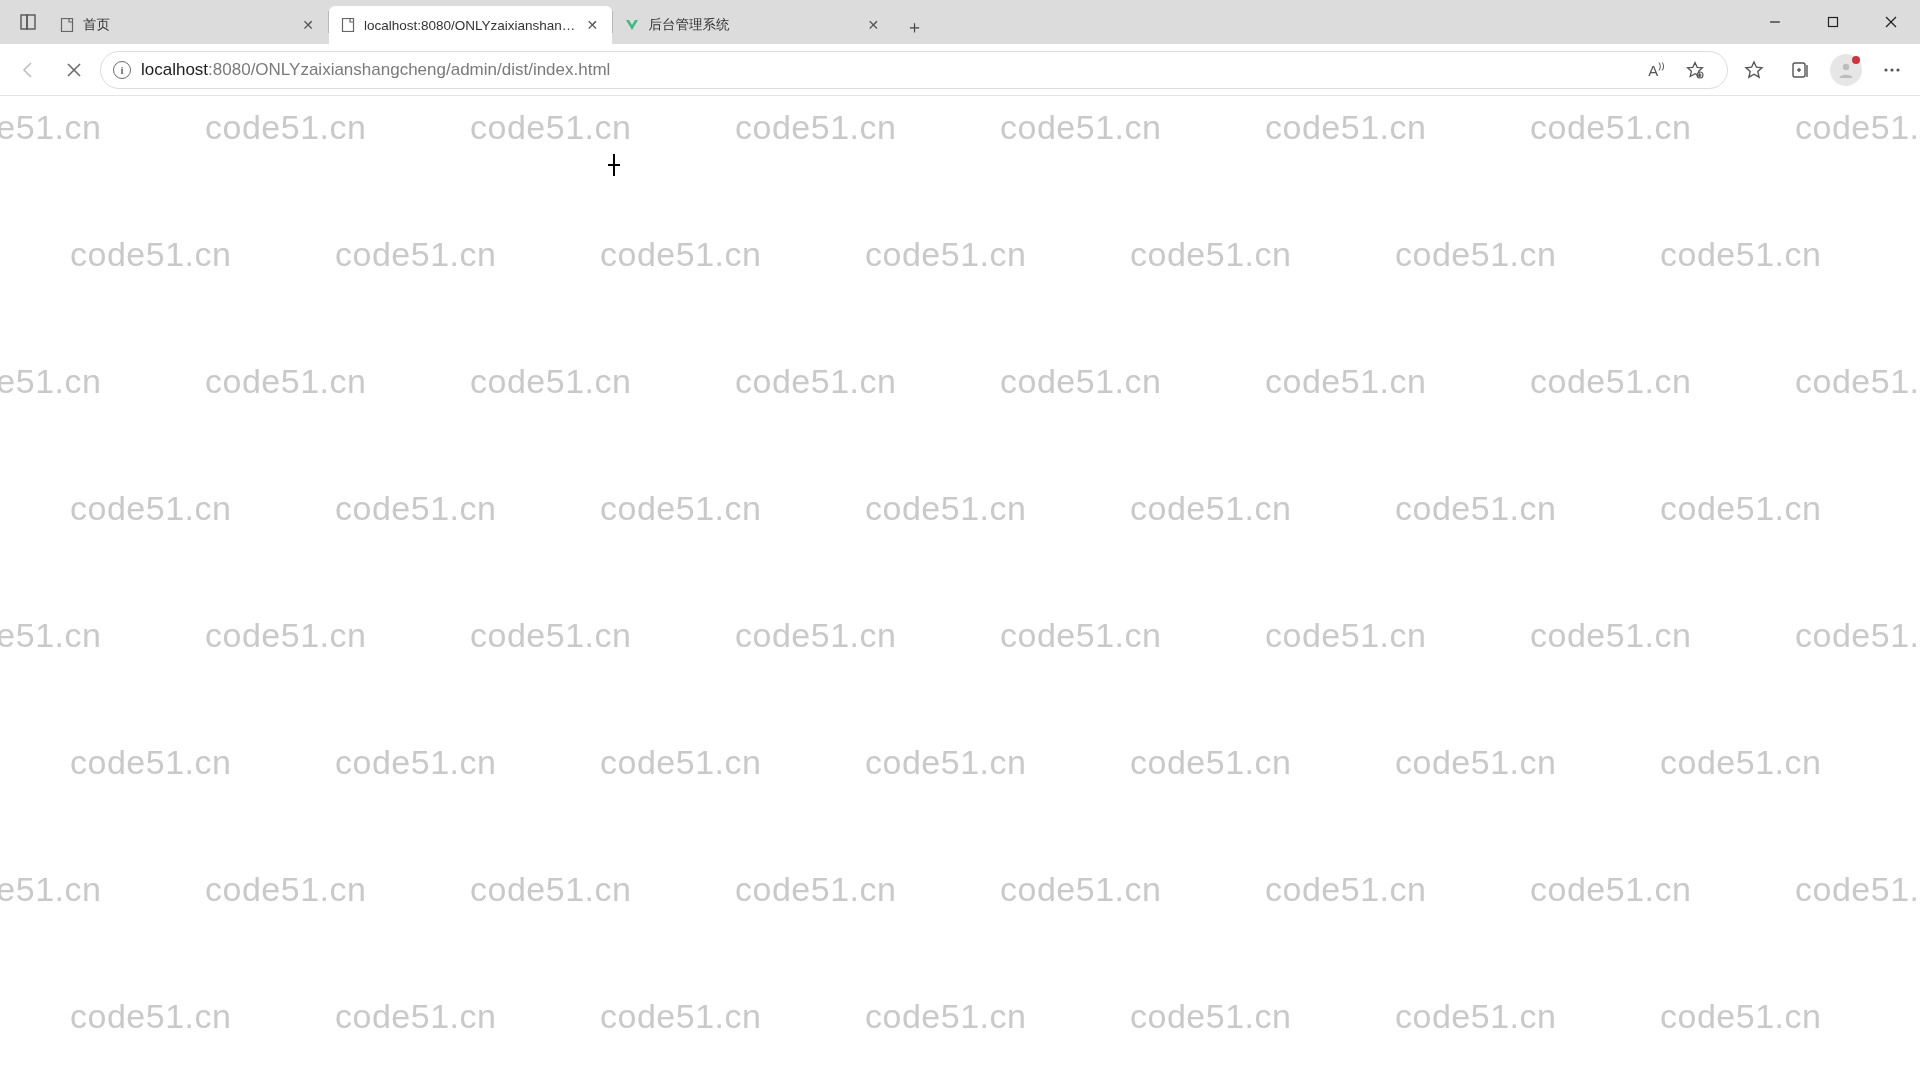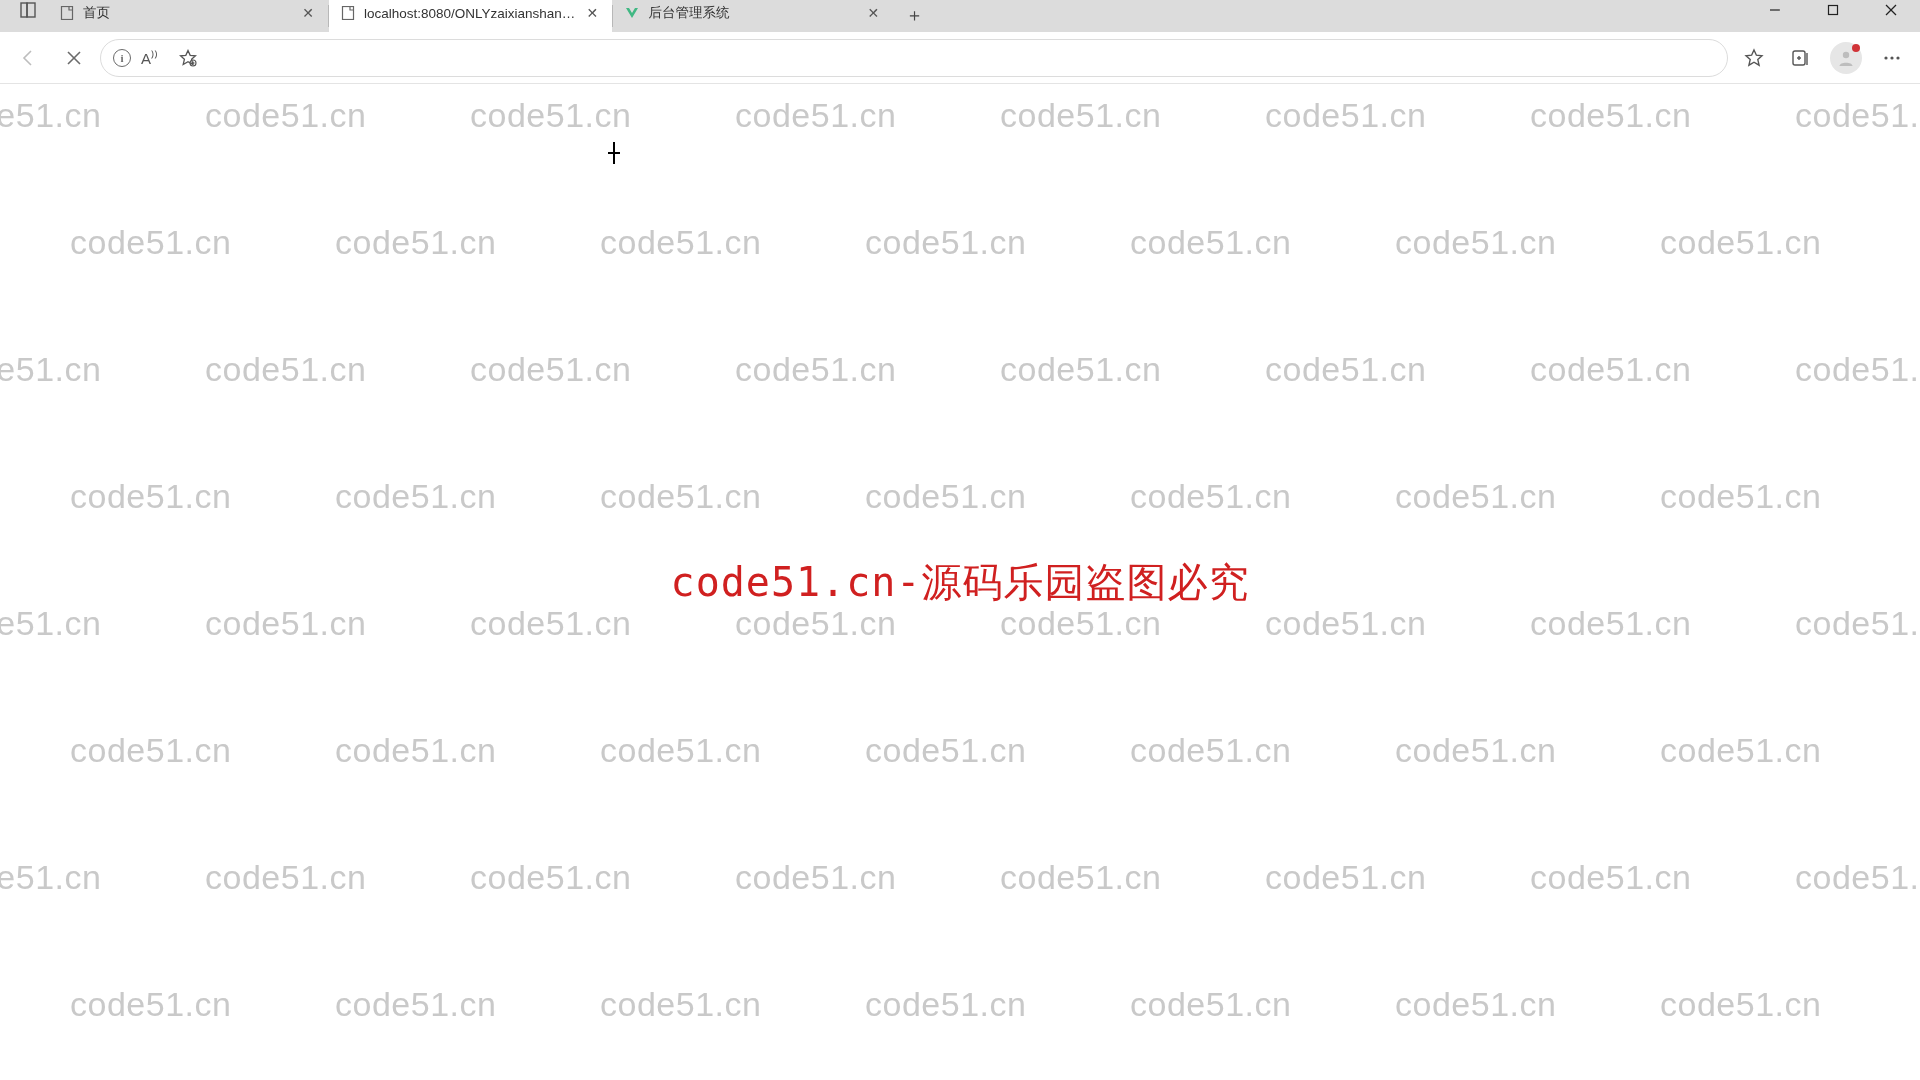--- a/index.html
+++ b/index.html
@@ -1,20 +1,20 @@
 <!DOCTYPE html>
 <html><head>
 <meta charset="utf-8">
 <style>
   * { margin:0; padding:0; box-sizing:border-box; font-family:"Segoe UI","Microsoft YaHei",Arial,sans-serif; }
   html,body { width:1920px; height:1080px; overflow:hidden; background:#ffffff; }
 
   
   .chrome { width:100%; height:100%; display:flex; flex-direction:column; }
-  .tabstrip { height:32px; background:#dcdcdc; display:flex; align-items:flex-end; padding-left:8px; }
+  .tabstrip { height:44px; background:#dcdcdc; display:flex; align-items:flex-end; padding-left:8px; }
   .sys-icon { width:40px; height:44px; display:flex; align-items:center; justify-content:center; color:#555; }
   .tab { height:38px; min-width:280px; max-width:300px; display:flex; align-items:center; gap:8px;
          padding:0 10px; border-radius:6px 6px 0 0; font-size:13.5px; color:#333;
          border:1px solid transparent; position:relative; }
   .tab.inactive { background:#dcdcdc; }
   .tab.active { background:#ffffff;margin-top:32px; }
   .tab .fav { width:16px; height:16px; display:flex; align-items:center; justify-content:center; }
   .tab .title { flex:1; overflow:hidden; white-space:nowrap; text-overflow:ellipsis; }
   .tab .close { width:18px; height:18px; display:flex; align-items:center; justify-content:center;
                 color:#555; font-size:14px; border-radius:3px; }
@@ -135,20 +135,23 @@
     </div>
     <div class="nav-btn">
       <svg width="18" height="18" viewBox="0 0 18 18">
           <line x1="3" y1="3" x2="15" y2="15" stroke="currentColor" stroke-width="1.6"></line>
           <line x1="15" y1="3" x2="3" y2="15" stroke="currentColor" stroke-width="1.6"></line>
         </svg>
     </div>
 
     <div class="addr">
       <span class="info">i</span>
+      <span class="url">
+        <span>localhost</span><span class="faded">:8080/ONLYzaixianshangcheng/admin/dist/index.html</span>
+      </span>
       <span class="tool-icon" style="width:auto;font-size:15px;color:#555;">A⁾⁾</span>
       <span class="tool-icon">
         <svg width="18" height="18" viewBox="0 0 18 18">
             <path d="M9 1.5 L11.2 6.3 L16.5 6.8 L12.6 10.3 L13.8 15.5 L9 12.7 L4.2 15.5 L5.4 10.3 L1.5 6.8 L6.8 6.3 Z" fill="none" stroke="#555" stroke-width="1.3"></path>
             <circle cx="14" cy="14" r="3" fill="none" stroke="#555" stroke-width="1.1"></circle>
             <line x1="14" y1="12.5" x2="14" y2="15.5" stroke="#555" stroke-width="1.1"></line>
             <line x1="12.5" y1="14" x2="15.5" y2="14" stroke="#555" stroke-width="1.1"></line>
           </svg>
       </span>
     </div>
@@ -239,17 +242,16 @@
         <div class="wm" style="left: 1530px; top: 774px;">code51.cn</div>
         <div class="wm" style="left: 1795px; top: 774px;">code51.cn</div>
         <div class="wm" style="left: 70px; top: 901px;">code51.cn</div>
         <div class="wm" style="left: 335px; top: 901px;">code51.cn</div>
         <div class="wm" style="left: 600px; top: 901px;">code51.cn</div>
         <div class="wm" style="left: 865px; top: 901px;">code51.cn</div>
         <div class="wm" style="left: 1130px; top: 901px;">code51.cn</div>
         <div class="wm" style="left: 1395px; top: 901px;">code51.cn</div>
         <div class="wm" style="left: 1660px; top: 901px;">code51.cn</div>
       </div>
-    <div class="center-text">code51.cn-源码乐园盗图必究</div>
     <div class="cursor"></div>
   </div>
 
 </div>
 
 </body></html>

